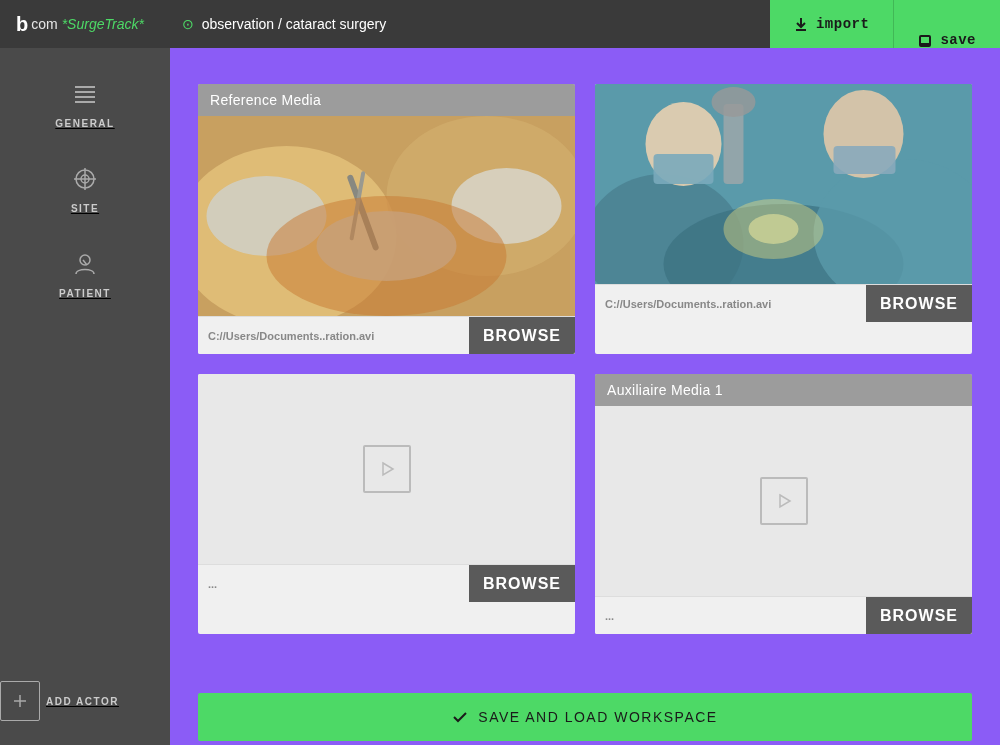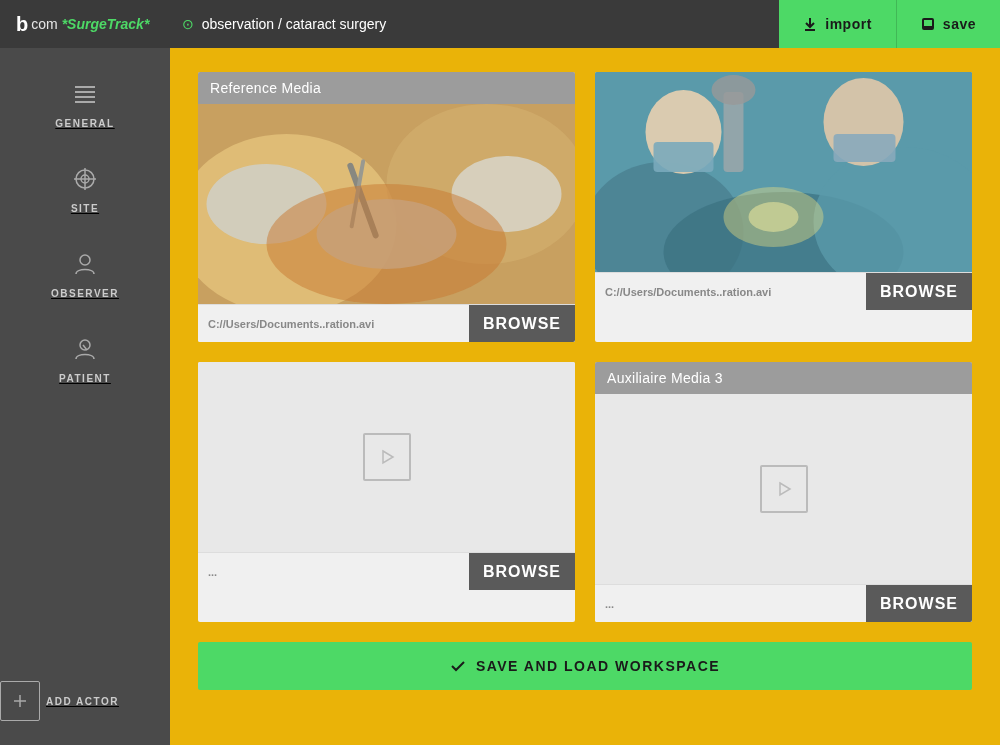--- a/index.html
+++ b/index.html
@@ -34,21 +34,21 @@
       font-weight: bold;
       letter-spacing: -1px;
     }
     #topbar .logo-com {
       color: #e5e5e5;
       font-size: 14px;
     }
     #topbar .logo-surge {
       color: #4dd966;
       font-size: 14px;
-      font-weight: bold;
+      font-weight: normal;
       font-style: italic;
     }
     #topbar .breadcrumb-area {
       flex: 1;
       display: flex;
       align-items: center;
       gap: 8px;
       padding-left: 12px;
     }
     .breadcrumb-icon {
@@ -68,29 +68,31 @@
       height: 48px;
       padding: 0 24px;
       display: flex;
       align-items: center;
       gap: 8px;
       border: none;
       cursor: pointer;
       font-size: 14px;
       font-weight: 600;
       letter-spacing: 0.5px;
+      font-family: Liberation Mono, monospace;
     }
     .toolbar-btn.import {
       background: #4dd966;
       color: #1a1a1a;
     }
     .toolbar-btn.save {
       background: #4dd966;
       color: #1a1a1a;
       border-left: 1px solid rgba(0,0,0,0.15);
+      align-items: flex-end;
     }
 
     
     #main-layout {
       display: flex;
       flex: 1;
       overflow: hidden;
     }
 
     
@@ -174,22 +176,22 @@
       color: #cccccc;
       font-size: 10px;
       letter-spacing: 1.5px;
       text-transform: uppercase;
       font-weight: 600;
     }
 
     
     #content {
       flex: 1;
-      background: #eab308;
-      padding: 24px 28px 20px;
+      background: #8b5cf6;
+      padding: 36px 28px 20px;
       overflow-y: auto;
       display: flex;
       flex-direction: column;
       gap: 20px;
     }
 
     
     .media-grid {
       display: grid;
       grid-template-columns: 1fr 1fr;
@@ -264,28 +266,29 @@
 
     
     #save-load-btn {
       width: 100%;
       height: 48px;
       background: #4dd966;
       border: none;
       border-radius: 2px;
       color: #1a1a1a;
       font-size: 14px;
-      font-weight: 700;
+      font-weight: 400;
       letter-spacing: 1.5px;
       cursor: pointer;
       display: flex;
       align-items: center;
       justify-content: center;
       gap: 10px;
       flex-shrink: 0;
+      margin-top: 39px;
     }
 
     
     .surgery-img-1 {
       width: 100%;
       height: 200px;
       background: linear-gradient(135deg, #c8a882 0%, #e8c87a 30%, #d4a060 60%, #8a6040 100%);
       position: relative;
       overflow: hidden;
     }
@@ -351,29 +354,20 @@
           <circle cx="14" cy="14" r="9" stroke="#aaa" stroke-width="1.5"></circle>
           <circle cx="14" cy="14" r="4" stroke="#aaa" stroke-width="1.5"></circle>
           <line x1="14" y1="3" x2="14" y2="25" stroke="#aaa" stroke-width="1.5"></line>
           <line x1="3" y1="14" x2="25" y2="14" stroke="#aaa" stroke-width="1.5"></line>
         </svg>
       </div>
       <span class="label">SITE</span>
     </div>
 
 
-    <div class="sidebar-item">
-      <div class="icon-area">
-        <svg width="28" height="28" viewBox="0 0 28 28" fill="none">
-          <circle cx="14" cy="10" r="5" stroke="#aaa" stroke-width="1.5"></circle>
-          <path d="M5 24 C5 18 23 18 23 24" stroke="#aaa" stroke-width="1.5"></path>
-        </svg>
-      </div>
-      <span class="label">OBSERVER</span>
-    </div>
 
     <div class="sidebar-item">
       <div class="icon-area">
         <svg width="28" height="28" viewBox="0 0 28 28" fill="none">
           <circle cx="14" cy="10" r="5" stroke="#aaa" stroke-width="1.5"></circle>
           <path d="M5 24 C5 18 23 18 23 24" stroke="#aaa" stroke-width="1.5"></path>
           <line x1="12" y1="10" x2="16" y2="15" stroke="#aaa" stroke-width="1.5"></line>
         </svg>
       </div>
       <span class="label">PATIENT</span>
@@ -459,21 +453,21 @@
             </svg>
           </div>
         </div>
         <div class="media-footer">
           <span class="media-filepath">...</span>
           <button class="browse-btn">BROWSE</button>
         </div>
       </div>
 
       <div class="media-card">
-        <div class="media-card-title">Auxiliaire Media 3</div>
+        <div class="media-card-title">Auxiliaire Media 1</div>
         <div class="media-thumbnail-placeholder">
           <div class="play-icon-placeholder">
             <svg width="20" height="20" viewBox="0 0 20 20">
               <polygon points="6,4 16,10 6,16" stroke="#bbbbbb" stroke-width="1.5" fill="none"></polygon>
             </svg>
           </div>
         </div>
         <div class="media-footer">
           <span class="media-filepath">...</span>
           <button class="browse-btn">BROWSE</button>

